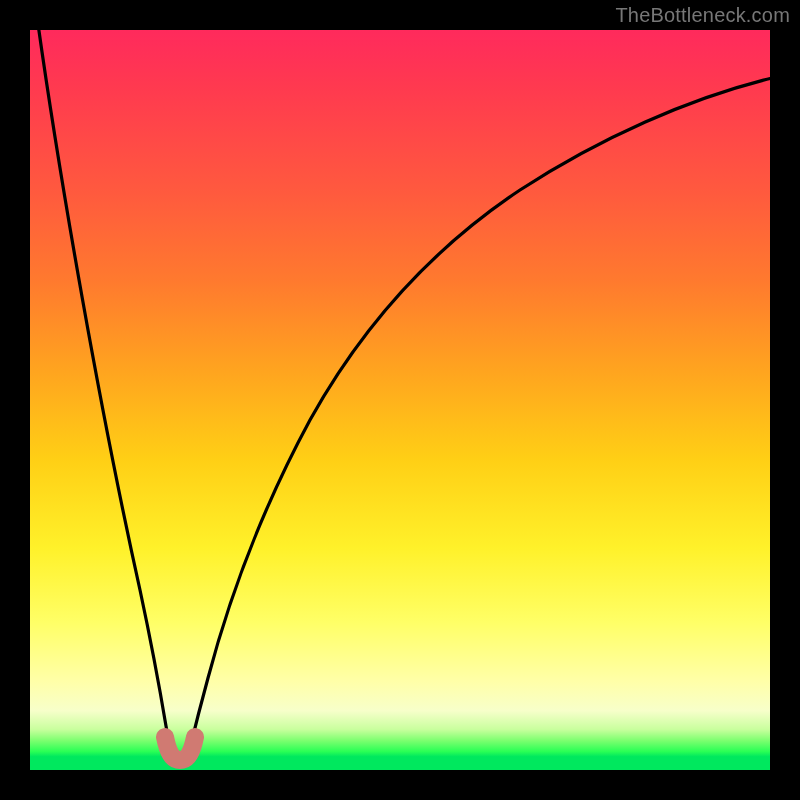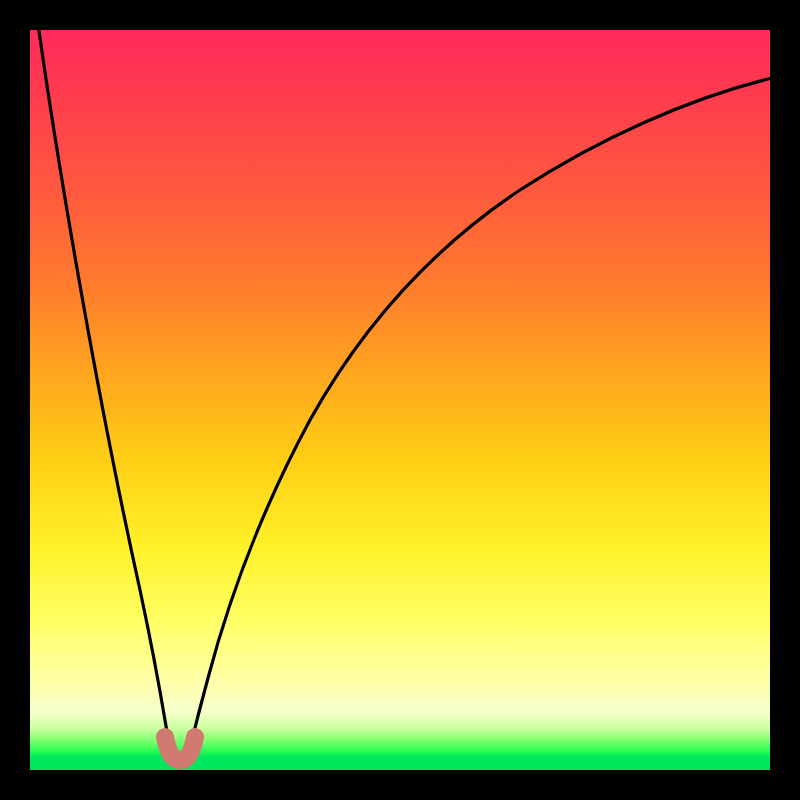--- a/index.html
+++ b/index.html
@@ -75,20 +75,21 @@
     stroke-width: 18;
     stroke-linecap: round;
     stroke-linejoin: round;
   }
 </style>
 </head>
 <body>
 
 <div class="frame">
 
+  <div class="watermark">TheBottleneck.com</div>
 
   <div class="plot">
 
     <svg class="curves" viewBox="0 0 740 740">
 
       <path class="curve" d="M 8 -6
                C 30 150, 70 380, 110 560
                C 122 616, 130 660, 136 696
                C 139 712, 141 723, 143 730"></path>
 

